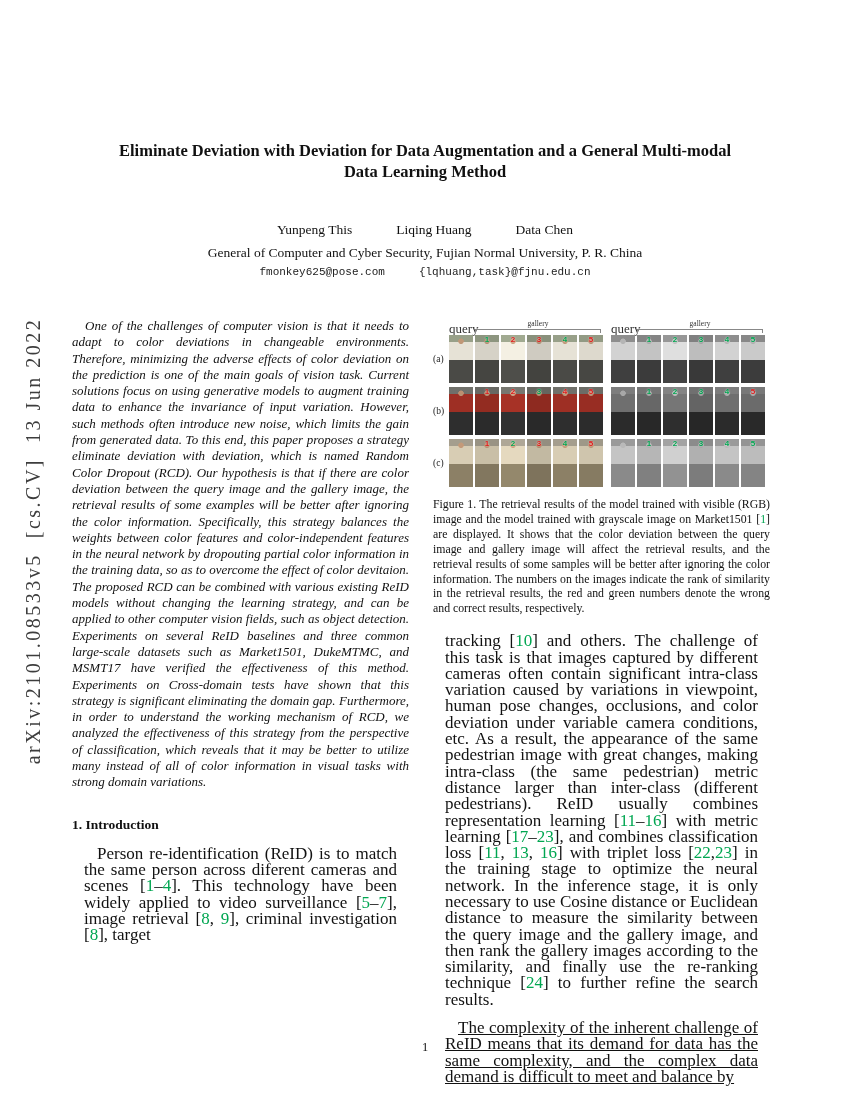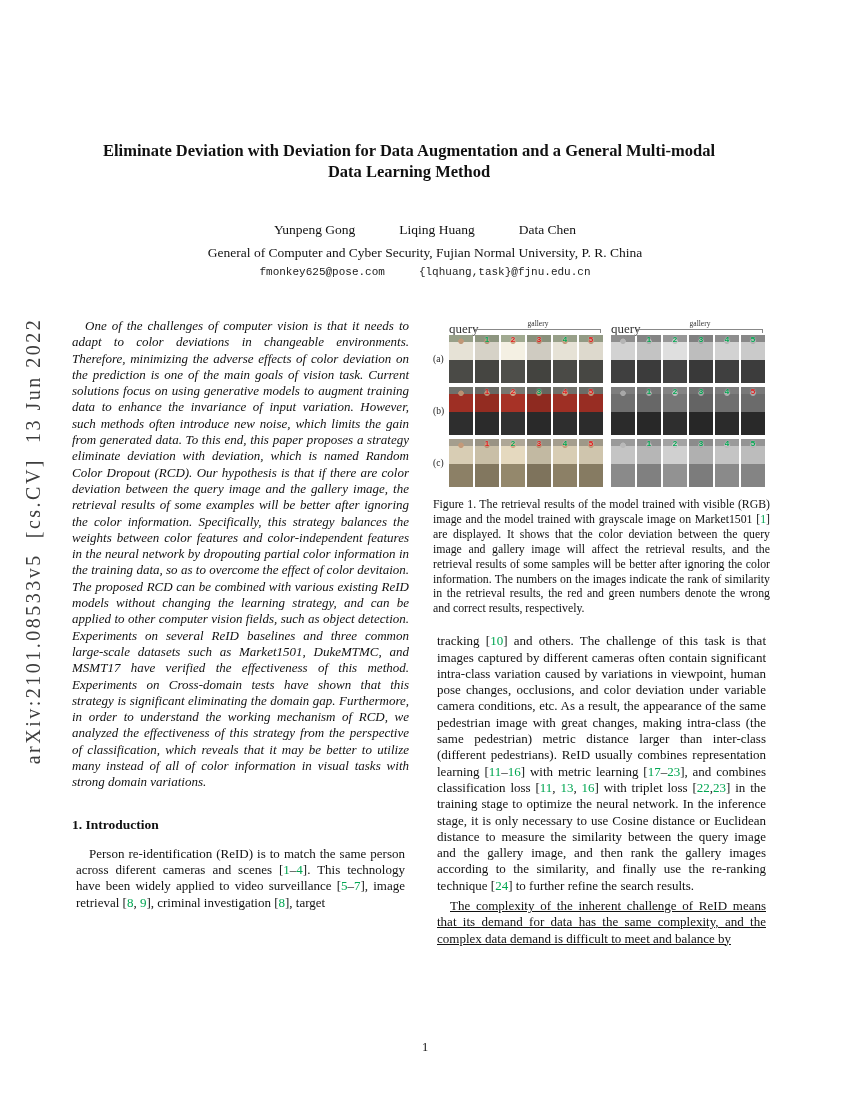--- a/index.html
+++ b/index.html
@@ -11,21 +11,21 @@
   
   .arxiv {
     position:absolute; left:-227px; top:530px; width:520px; height:22px;
     line-height:22px; text-align:center;
     transform:rotate(-90deg);
     font-size:20px; letter-spacing:2.5px; color:#3d3d3d;
     white-space:pre;
   }
   
   .title-block {
-    position:absolute; top:141px; left:99px; width:620px; text-align:center;
+    position:absolute; top:141px; left:115px; width:620px; text-align:center;
   }
   .title { margin:0; font-size:16.5px; line-height:20.5px; font-weight:bold; }
   .authors {
     position:absolute; top:222px; left:0; width:850px;
     display:flex; justify-content:center; gap:44px; font-size:13.5px;
   }
   .affiliation {
     position:absolute; top:245px; left:0; width:850px;
     text-align:center; font-size:13.5px;
   }
@@ -42,21 +42,21 @@
     text-align:center; font-weight:bold; font-size:13.5px; margin:2px 0 14px 0;
   }
   .abstract-text {
     margin:0; font-style:italic; font-size:13px; line-height:16.3px;
     text-align:justify;
   }
   .section-heading {
     margin:26px 0 13px 0; font-size:13.5px; font-weight:bold;
   }
   .body-text {
-    margin:4px; font-size:13px; line-height:16.3px; text-align:justify;
+    margin:12px; font-size:17px; line-height:16.3px; text-align:justify;
   }
   .body-text + .body-text { margin-top:3px;text-decoration:underline; }
   .indent { text-indent:13px; }
   
   .figure { margin-top:2px; }
   .fig-head { display:flex; margin-bottom:2px; }
   .fig-rowlabel {
     width:16px; flex:0 0 16px; font-size:9.5px; color:#222;
     display:flex; align-items:center;
   }
@@ -91,21 +91,21 @@
 
 <div class="page">
 
   <div class="arxiv">arXiv:2101.08533v5  [cs.CV]  13 Jun 2022</div>
 
   <div class="title-block">
     <h1 class="title">Eliminate Deviation with Deviation for Data Augmentation and a General Multi-modal Data Learning Method</h1>
   </div>
 
   <div class="authors">
-    <span>Yunpeng Gong</span>
+    <span>Yunpeng This</span>
     <span>Liqing Huang</span>
     <span>Data Chen</span>
   </div>
 
   <div class="affiliation">General of Computer and Cyber Security, Fujian Normal University, P. R. China</div>
 
   <div class="emails">
     <span>fmonkey625@pose.com</span>
     <span>{lqhuang,task}@fjnu.edu.cn</span>
   </div>

